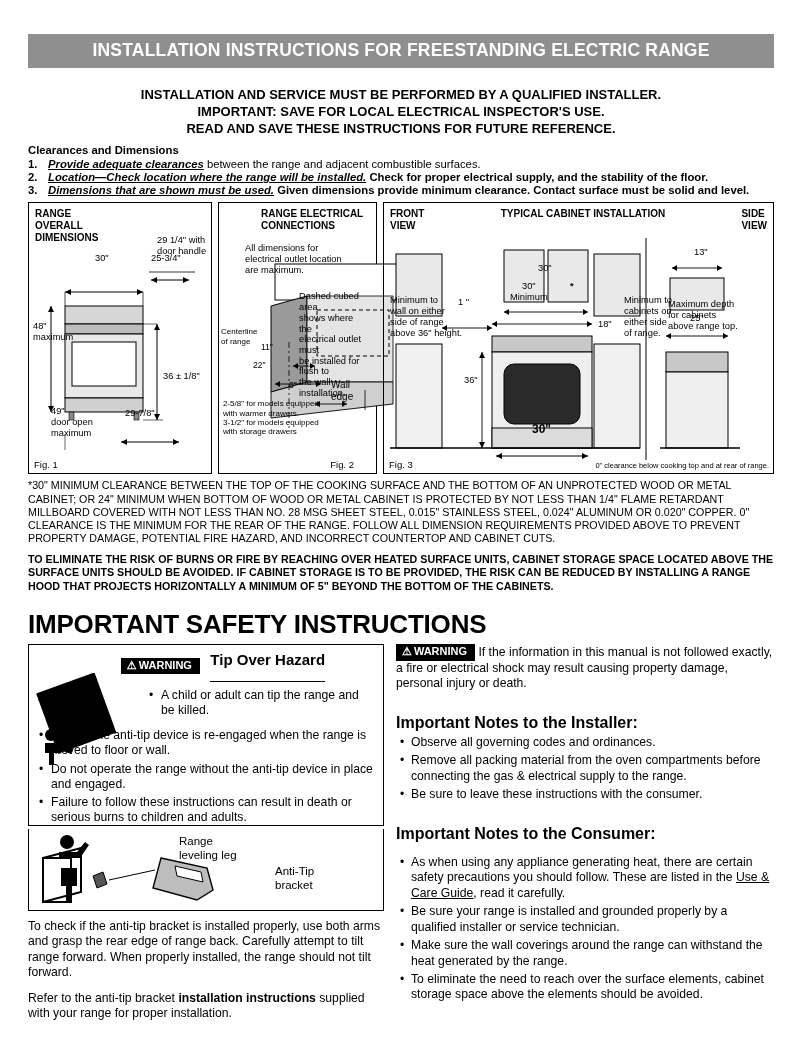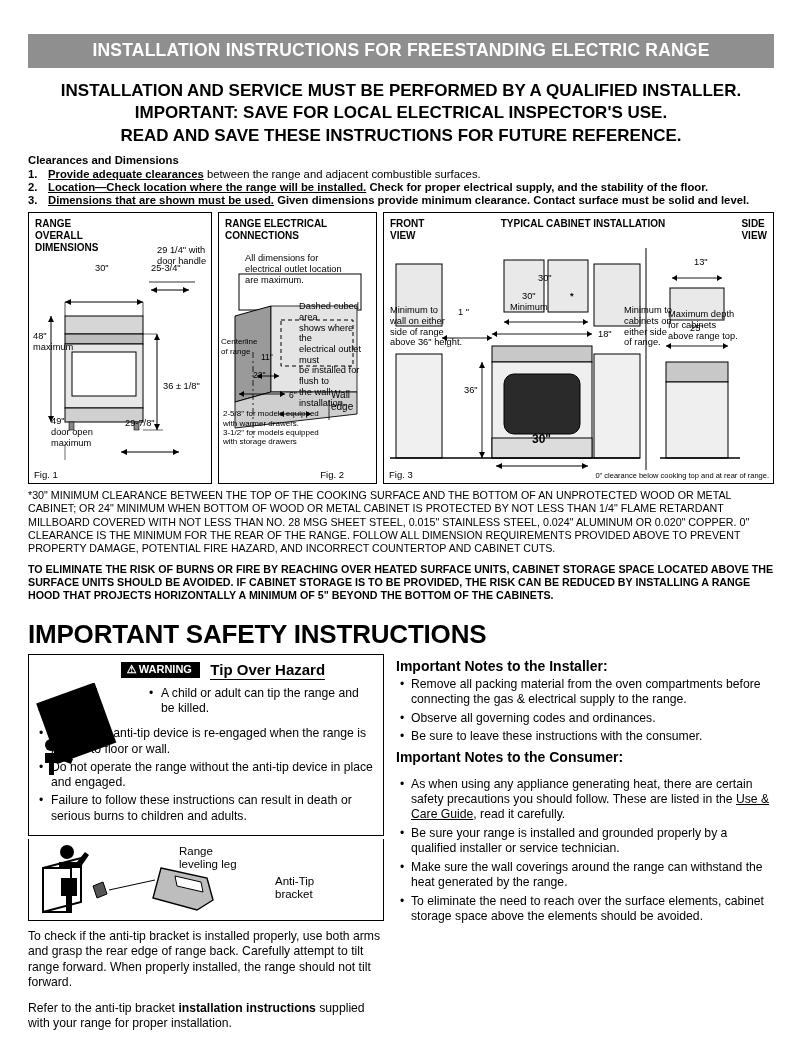--- a/index.html
+++ b/index.html
@@ -17,34 +17,34 @@
   .title-bar {
     margin-top: 34px;
     background: #8f8f8f;
     color: #fff;
     text-align: center;
     font-weight: bold;
     font-size: 17.5px;
     letter-spacing: .2px;
     padding: 6px 4px 7px;
   }
-  .subhead { text-align:center; font-weight:bold; font-size:17px; line-height:1.32; margin-top:12px; }
+  .subhead { text-align:center; font-weight:bold; font-size:13px; line-height:1.32; margin-top:18px; }
 
   .clearances-title { font-weight:bold; font-size:11.3px; margin-top:7px; }
   .numlist { font-size:11.3px; margin-top:2px; }
   .numlist .row { display:flex; margin-bottom:1px; }
   .numlist .n { width:20px; font-weight:bold; }
-  .numlist .u { text-decoration: underline; font-weight:bold; }
+  .numlist .u { text-decoration: underline; font-weight:bold;font-style:italic; }
   .numlist .b { font-weight:bold; }
 
   
   .figs { display:flex; gap:6px; margin-top:6px; height:272px; }
   .fig { border:1.4px solid #000; position:relative; }
   .fig1 { width:184px; }
-  .fig2 { width:159px; }
+  .fig2 { width:159px;padding-left:36px; }
   .fig3 { flex:1; }
   .fig .cap { position:absolute; font-weight:normal; font-size:9.5px; }
   .fig .hdr { font-weight:bold; font-size:10px; padding:5px 6px 0; line-height:1.2; }
 
   .lbl { position:absolute; font-size:9.3px; line-height:1.15; }
   .lblb { position:absolute; font-size:9.3px; line-height:1.15; font-weight:bold;}
 
   svg { display:block; }
 
   
@@ -58,28 +58,28 @@
   .colL { width:356px; }
   .colR { flex:1; padding-left:4px; }
 
   .box { border:1.4px solid #000; padding:6px 8px 8px; }
   .warnbadge {
     display:inline-block; background:#000; color:#fff; font-weight:bold;
     font-size:11px; padding:1px 8px 2px 6px; vertical-align:middle;
   }
   .warnbadge .tri { color:#fff; font-size:11px; margin-right:2px;}
   .tipover { font-size:15px; font-weight:bold; display:inline-block; vertical-align:middle; margin-left:6px;
-             border-bottom:1.5px solid #000; padding-bottom:1px;}
+             border-bottom:1.5px solid #000; padding-bottom:13px;}
   .bul { font-size:12.2px; line-height:1.25; margin:3px 0 0 0; }
   ul.b1 { margin:4px 0 0 0; padding-left:16px; list-style:none; }
   ul.b1 > li { position:relative; padding-left:12px; }
   ul.b1 > li:before { content:"•"; position:absolute; left:0; }
 
   .rtext { font-size:12.2px; line-height:1.27; }
-  .rhead { font-weight:bold; font-size:14px; margin-top:4px; }
+  .rhead { font-weight:bold; font-size:16px; margin-top:22px; }
   ul.r1 { margin:3px 0 0 0; padding-left:4px; list-style:none; font-size:12.2px; line-height:1.27;}
   ul.r1 > li { position:relative; padding-left:11px; margin-bottom:3px;}
   ul.r1 > li:before { content:"•"; position:absolute; left:0; }
   u { text-decoration: underline; }
   .pn { position:absolute; right:28px; bottom:24px; text-align:right; font-size:11px; font-weight:bold;}
 </style>
 </head>
 <body>
 
 <div class="page">
@@ -179,21 +179,21 @@
         <line x1="110" y1="158" x2="110" y2="178" stroke="#000" stroke-width=".8"></line>
       </svg>
       <div class="lbl" style="left:26px; top:40px; width:112px;"><span id="f2a">All dimensions for<br>electrical outlet location<br>are maximum.</span></div>
       <div class="lbl" style="left:80px; top:88px; width:66px;"><span id="f2b">Dashed cubed area<br>shows where the<br>electrical outlet must<br>be installed for flush to<br>the wall installation.</span></div>
       <div class="lbl" style="left:2px; top:124px; font-size:8px;"><span id="f2c">Centerline<br>of range</span></div>
       <div class="lbl" style="left:42px; top:140px; font-size:8.5px;"><span id="f2d">11"</span></div>
       <div class="lbl" style="left:34px; top:158px; font-size:8.5px;"><span id="f2e">22"</span></div>
       <div class="lbl" style="left:70px; top:178px; font-size:8.5px;"><span id="f2f">6"</span></div>
       <div class="lbl" style="left:112px; top:176px; font-size:10px;"><span id="f2g">Wall<br>edge</span></div>
       <div class="lbl" style="left:4px; top:196px; font-size:8px;"><span id="f2i">2-5/8" for models equipped<br>with warmer drawers.<br>3-1/2" for models equipped<br>with storage drawers</span></div>
-      <div class="cap" style="right:32px; bottom:3px;">Fig. 2</div>
+      <div class="cap" style="right:22px; bottom:3px;">Fig. 2</div>
     </div>
 
     <div class="fig fig3">
       <div class="hdr" style="display:flex; justify-content:space-between;">
         <span id="f3hl">FRONT<br>VIEW</span>
         <span id="f3hm">TYPICAL CABINET INSTALLATION</span>
         <span id="f3hr">SIDE<br>VIEW</span>
       </div>
       <svg width="360" height="234" viewBox="0 0 360 234">
 
@@ -306,25 +306,29 @@
         <div class="lbl" style="left:246px; top:36px; font-size:11.5px; line-height:1.2;"><span id="atb">Anti-Tip<br>bracket</span></div>
       </div>
 
       <div class="rtext" style="margin-top:8px;">To check if the anti-tip bracket is installed properly, use both arms and grasp the rear edge of range back. Carefully attempt to tilt range forward. When properly installed, the range should not tilt forward.</div>
       <div class="rtext" style="margin-top:10px;">
         <span>Refer to the anti-tip bracket </span><b>installation instructions</b><span> supplied with your range for proper installation.</span>
       </div>
     </div>
 
     <div class="colR">
+      <div class="rtext">
+        <span class="warnbadge"><span class="tri">⚠</span><span>WARNING</span></span>
+        <span>If the information in this manual is not followed exactly, a fire or electrical shock may result causing property damage, personal injury or death.</span>
+      </div>
 
       <div class="rhead">Important Notes to the Installer:</div>
       <ul class="r1">
+        <li>Observe all governing codes and ordinances.</li>
         <li>Remove all packing material from the oven compartments before connecting the gas &amp; electrical supply to the range.</li>
-        <li>Observe all governing codes and ordinances.</li>
         <li>Be sure to leave these instructions with the consumer.</li>
       </ul>
 
       <div class="rhead">Important Notes to the Consumer:</div>
 
       <ul class="r1" style="margin-top:12px;">
         <li><span>As when using any appliance generating heat, there are certain safety precautions you should follow. These are listed in the </span><u>Use &amp; Care Guide</u><span>, read it carefully.</span></li>
         <li>Be sure your range is installed and grounded properly by a qualified installer or service technician.</li>
         <li>Make sure the wall coverings around the range can withstand the heat generated by the range.</li>
         <li>To eliminate the need to reach over the surface elements, cabinet storage space above the elements should be avoided.</li>

